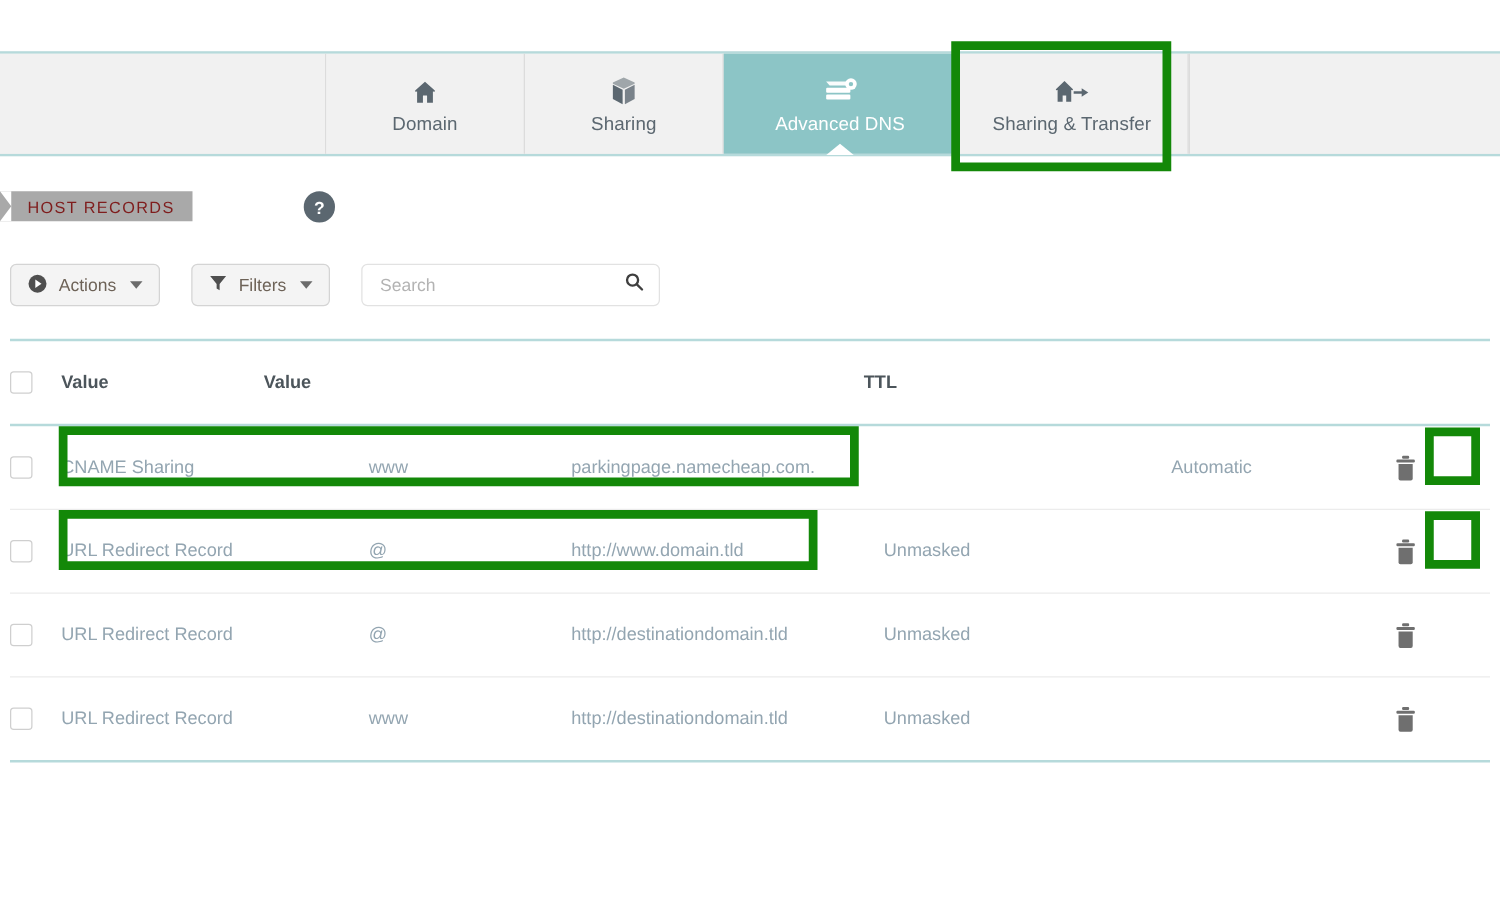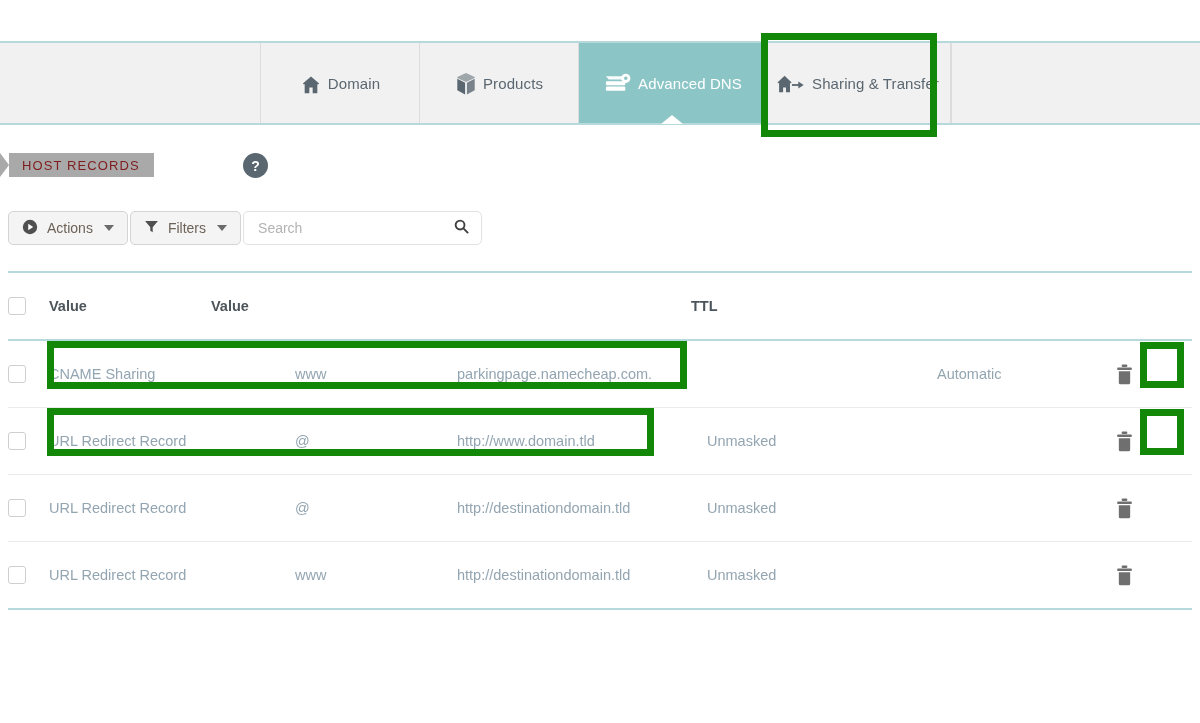--- a/index.html
+++ b/index.html
@@ -37,21 +37,21 @@
     border-right: 1px solid #dcdcdc;
     box-sizing: border-box;
   }
   .tab {
     width: 159px;
     height: 100%;
     box-sizing: border-box;
     border-right: 1px solid #dcdcdc;
     background: #f1f1f1;
     display: flex;
-    flex-direction: row;
+    flex-direction: column;
     align-items: center;
     justify-content: center;
     gap: 6px;
     position: relative;
     cursor: pointer;
   }
   .tab.wide { width: 186px; }
   .tab-label {
     font-size: 15px;
     color: #5b6770;
@@ -140,21 +140,21 @@
     cursor: pointer;
   }
 
   
   .toolbar {
     position: absolute;
     left: 8px;
     top: 211px;
     display: flex;
     align-items: center;
-    gap: 2px;
+    gap: 25px;
   }
   .btn {
     height: 34px;
     box-sizing: border-box;
     background: #f4f4f4;
     border: 1px solid #d4d4d4;
     border-radius: 5px;
     display: flex;
     align-items: center;
     gap: 9px;
@@ -276,21 +276,21 @@
   </div>
 
   <div class="tab">
     <span class="tab-icon">
       <svg width="22" height="24" viewBox="0 0 24 26" fill="#5b6770">
         <path d="M12 1 2.5 5.3v1.2L12 10.9l9.5-4.4V5.3z" opacity=".55"></path>
         <path d="M2.5 7.4v12.3L11 24.4V11.6z"></path>
         <path d="M21.5 7.4v12.3L13 24.4V11.6z" opacity=".8"></path>
       </svg>
     </span>
-    <span class="tab-label">Products</span>
+    <span class="tab-label">Sharing</span>
   </div>
 
   <div class="tab wide active">
     <span class="tab-icon">
       <svg width="30" height="24" viewBox="0 0 32 26" fill="#ffffff">
         <path d="M4 4.5h18l3 3.5H7z" opacity=".95"></path>
         <rect x="4" y="10" width="21" height="4.4" rx="1"></rect>
         <rect x="4" y="15.8" width="21" height="4.4" rx="1"></rect>
         <circle cx="25.5" cy="6.8" r="5" fill="#ffffff"></circle>
         <circle cx="25.5" cy="6.8" r="1.9" fill="#8cc5c6"></circle>

